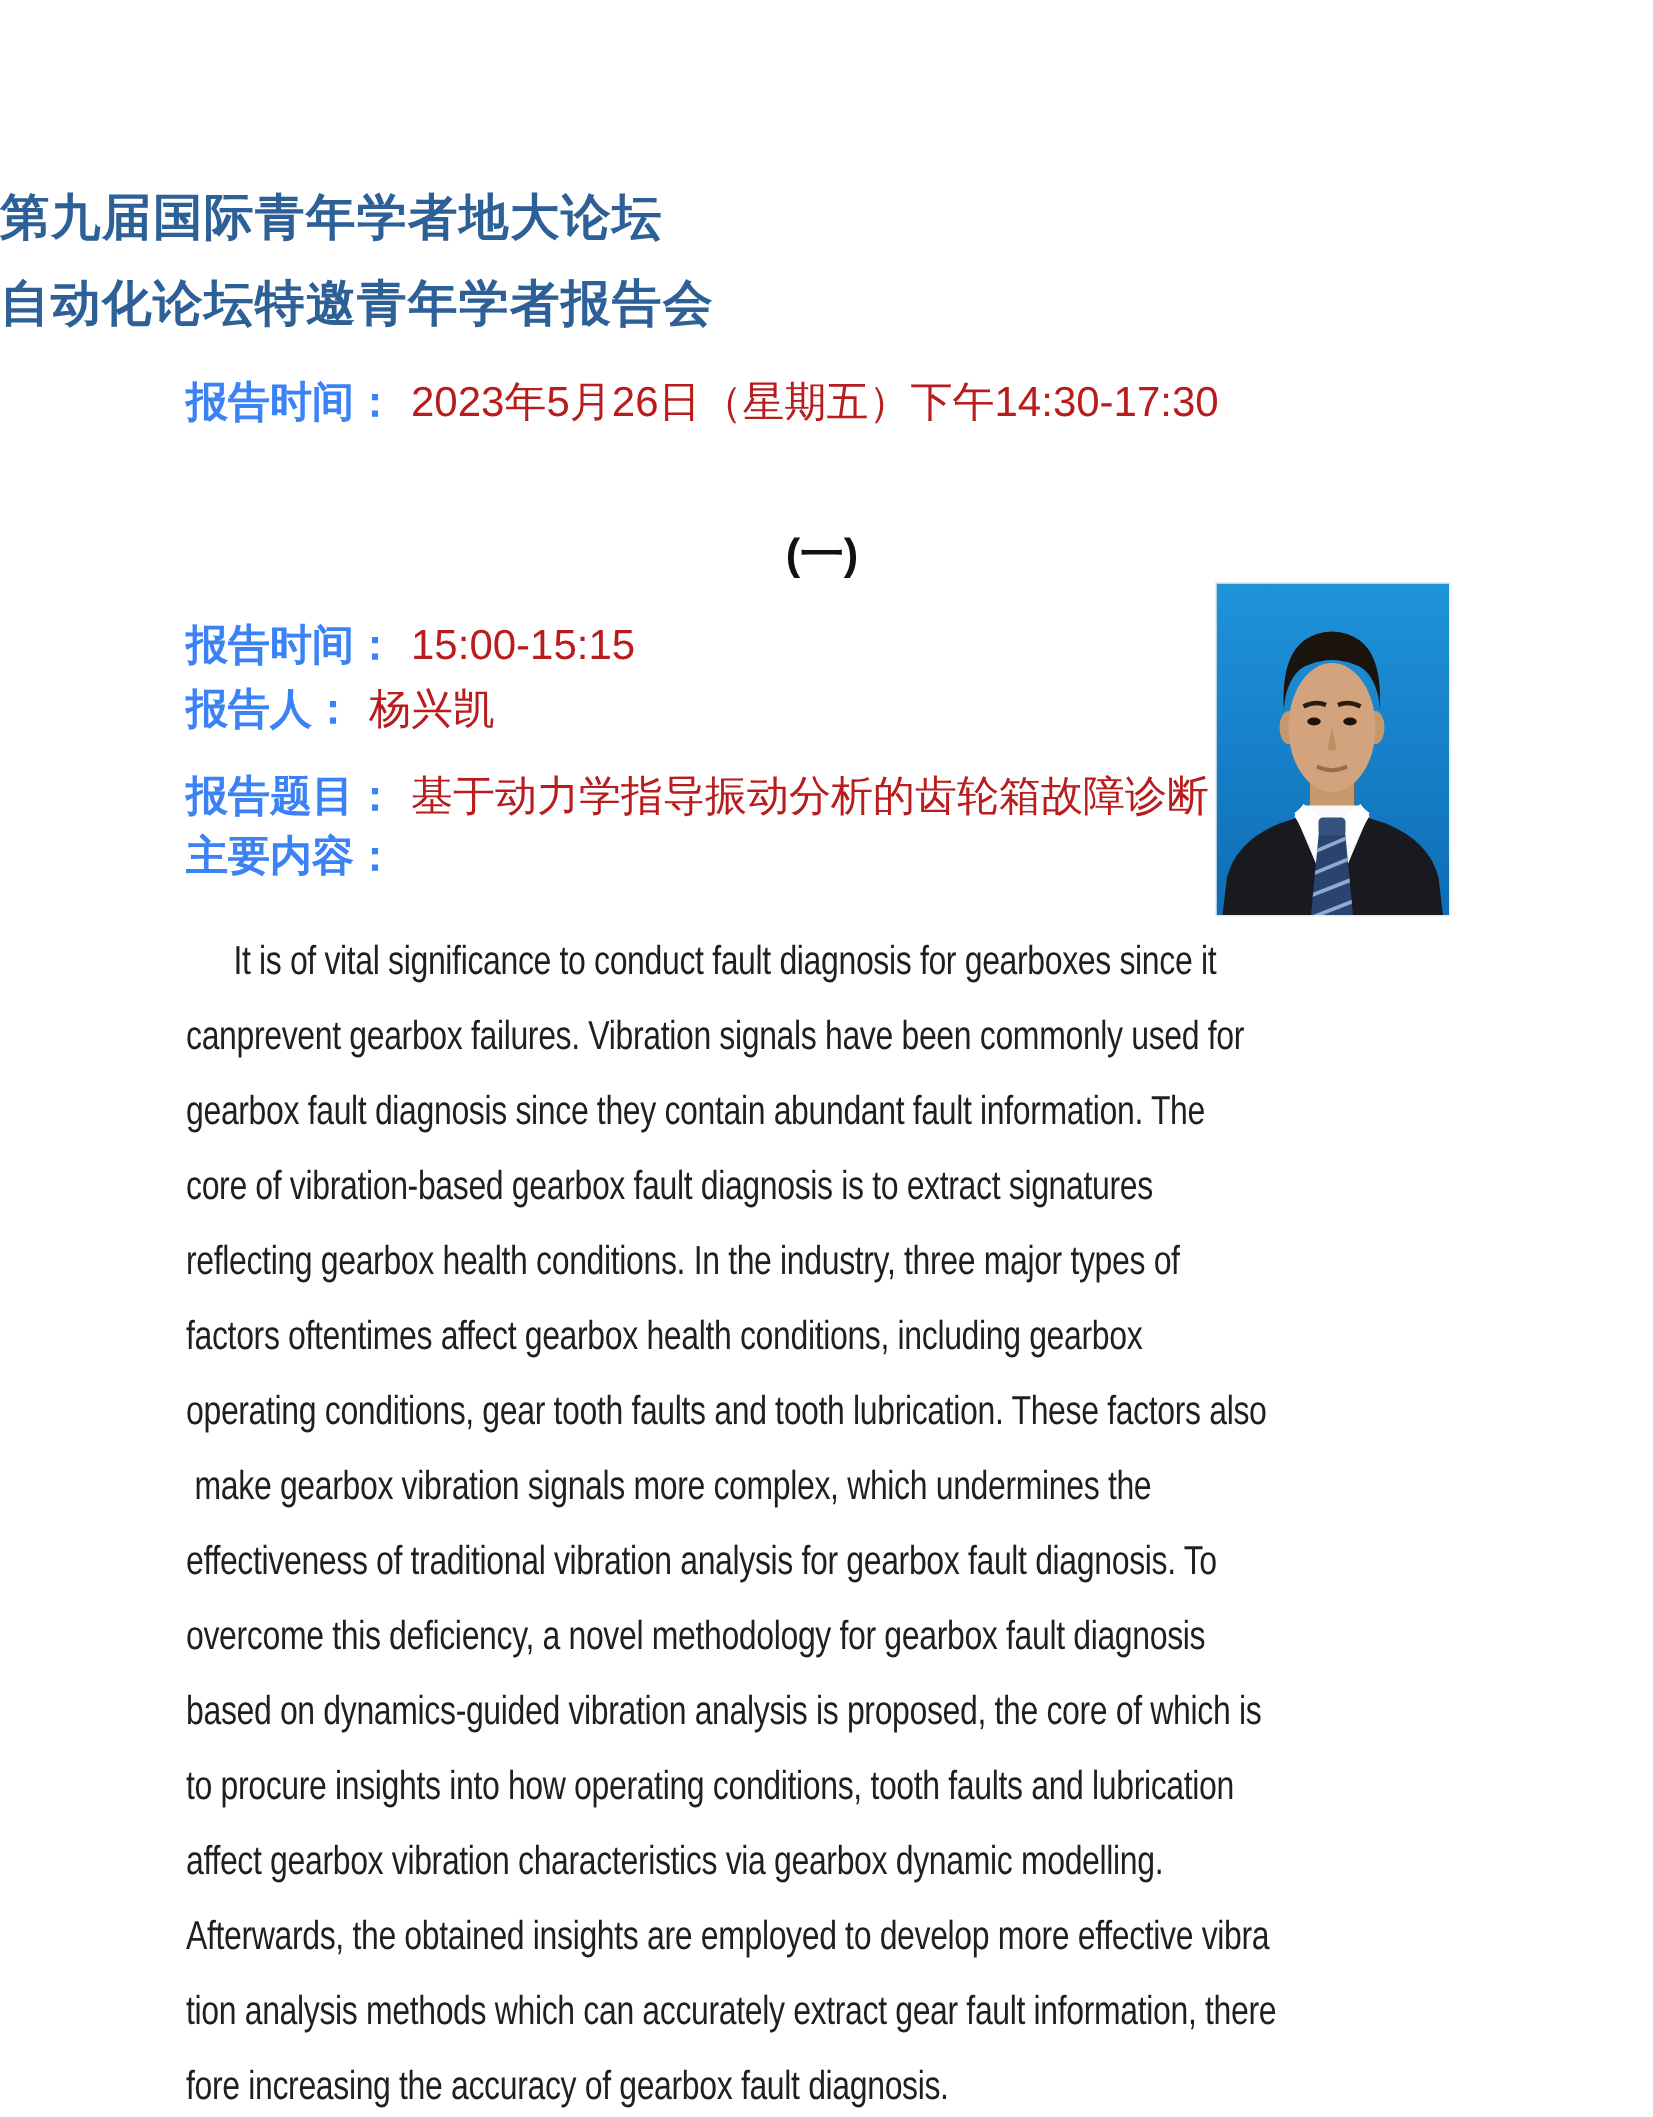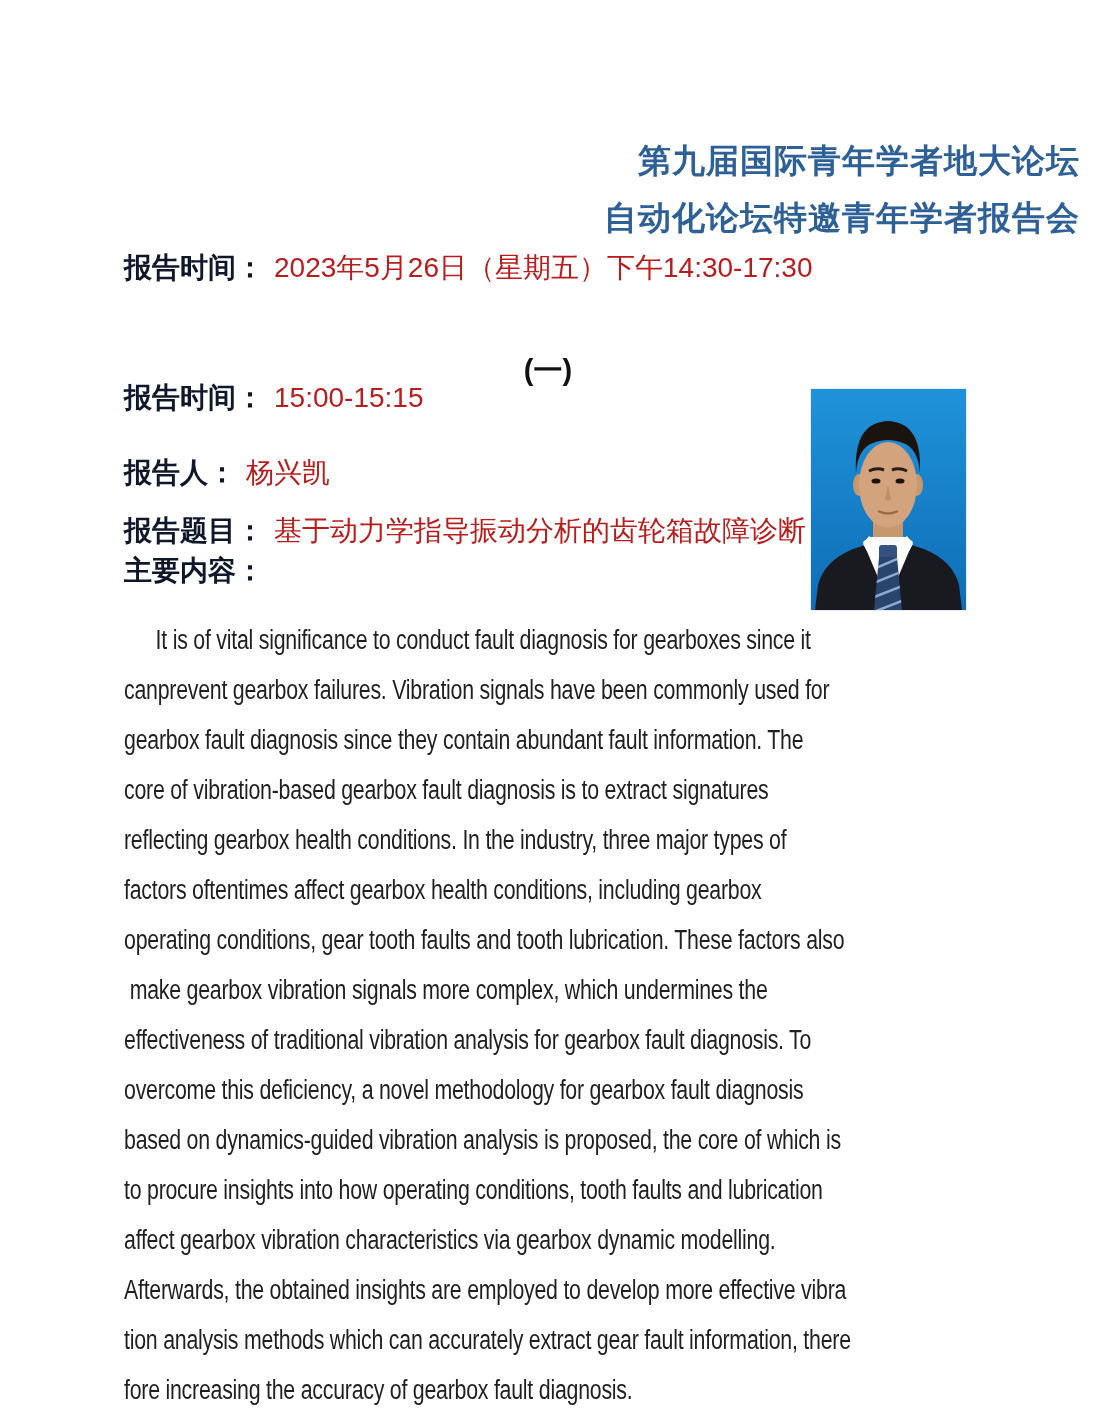--- a/index.html
+++ b/index.html
@@ -1,34 +1,34 @@
 <!DOCTYPE html>
 <html><head>
 <meta charset="utf-8">
 <style>
   html,body { margin:0; padding:0; background:#ffffff; }
   .page {
     position:relative; width:1102px; height:1411px; background:#ffffff;
     font-family:"Liberation Sans", sans-serif; color:#1c1c1c; overflow:hidden;
   }
   .doc-title {
-    position:absolute; left:0; top:132px; width:1080px; text-align:right;
+    position:absolute; left:0; top:116px; width:1080px; text-align:left;
     font-size:33px; font-weight:bold; color:#2d6096; line-height:57px;
   }
   .doc-title .t-line { display:block; letter-spacing:1px; }
   .meta { position:absolute; left:124px; top:247px; font-size:28px; }
   .meta-row { height:42px; line-height:42px; white-space:nowrap; }
-  .lbl { font-weight:bold; color:#0f172a; }
+  .lbl { font-weight:bold; color:#3b82f6; }
   .val { margin-left:10px; color:#b91c1c; }
   .session-number {
     position:absolute; left:0; top:356px; width:1096px; text-align:center;
     font-size:29px; font-weight:bold; line-height:29px; color:#111111;
   }
   .detail { position:absolute; left:124px; font-size:28px; height:28px; line-height:28px; white-space:nowrap; }
-  .d-time   { top:384px; }
+  .d-time   { top:416px; }
   .d-speaker{ top:459px; }
   .d-topic  { top:517px; }
   .d-content{ top:557px; }
   .photo {
     position:absolute; left:811px; top:389px; width:155px; height:221px;
     box-shadow:0 0 0 1px rgba(0,0,0,0.08);
   }
   .photo svg { display:block; width:155px; height:221px; }
   .abstract { position:absolute; left:124px; top:615px; width:860px; font-size:27px; color:#1f1f1f; }
   .abstract .line {

